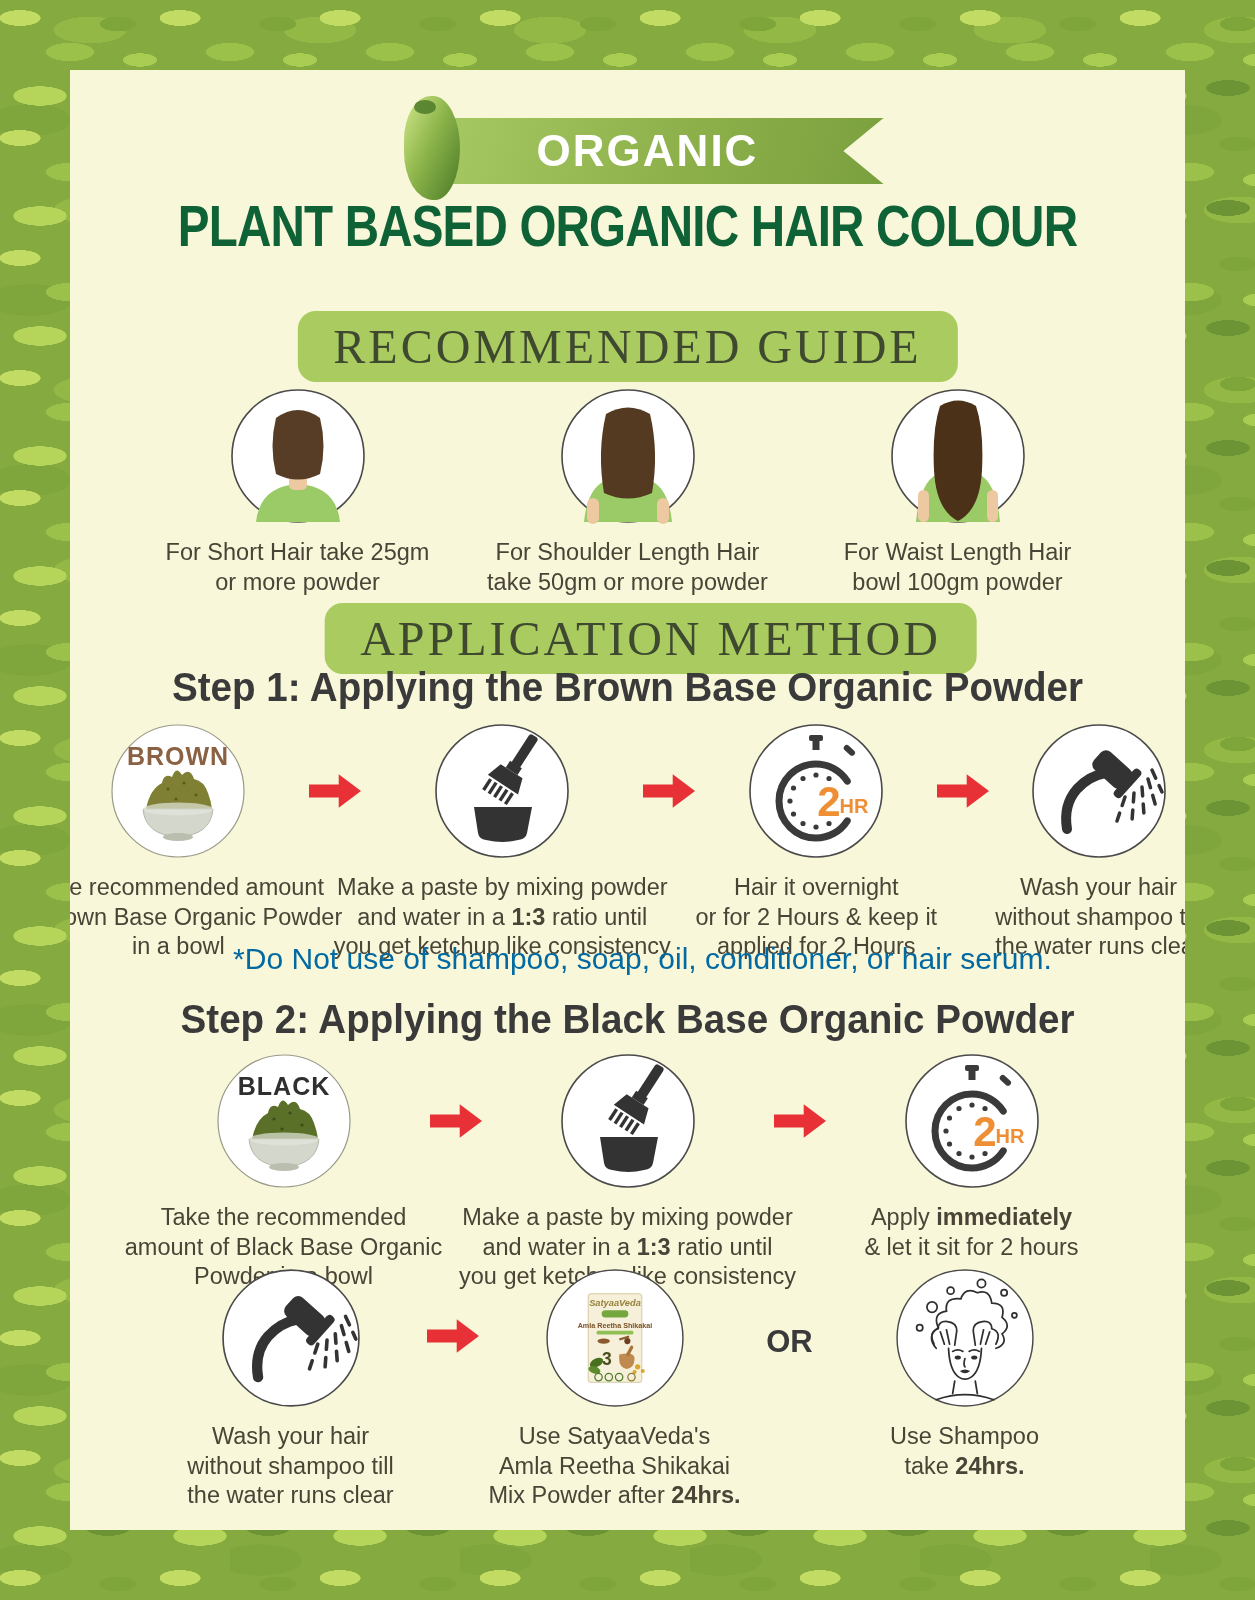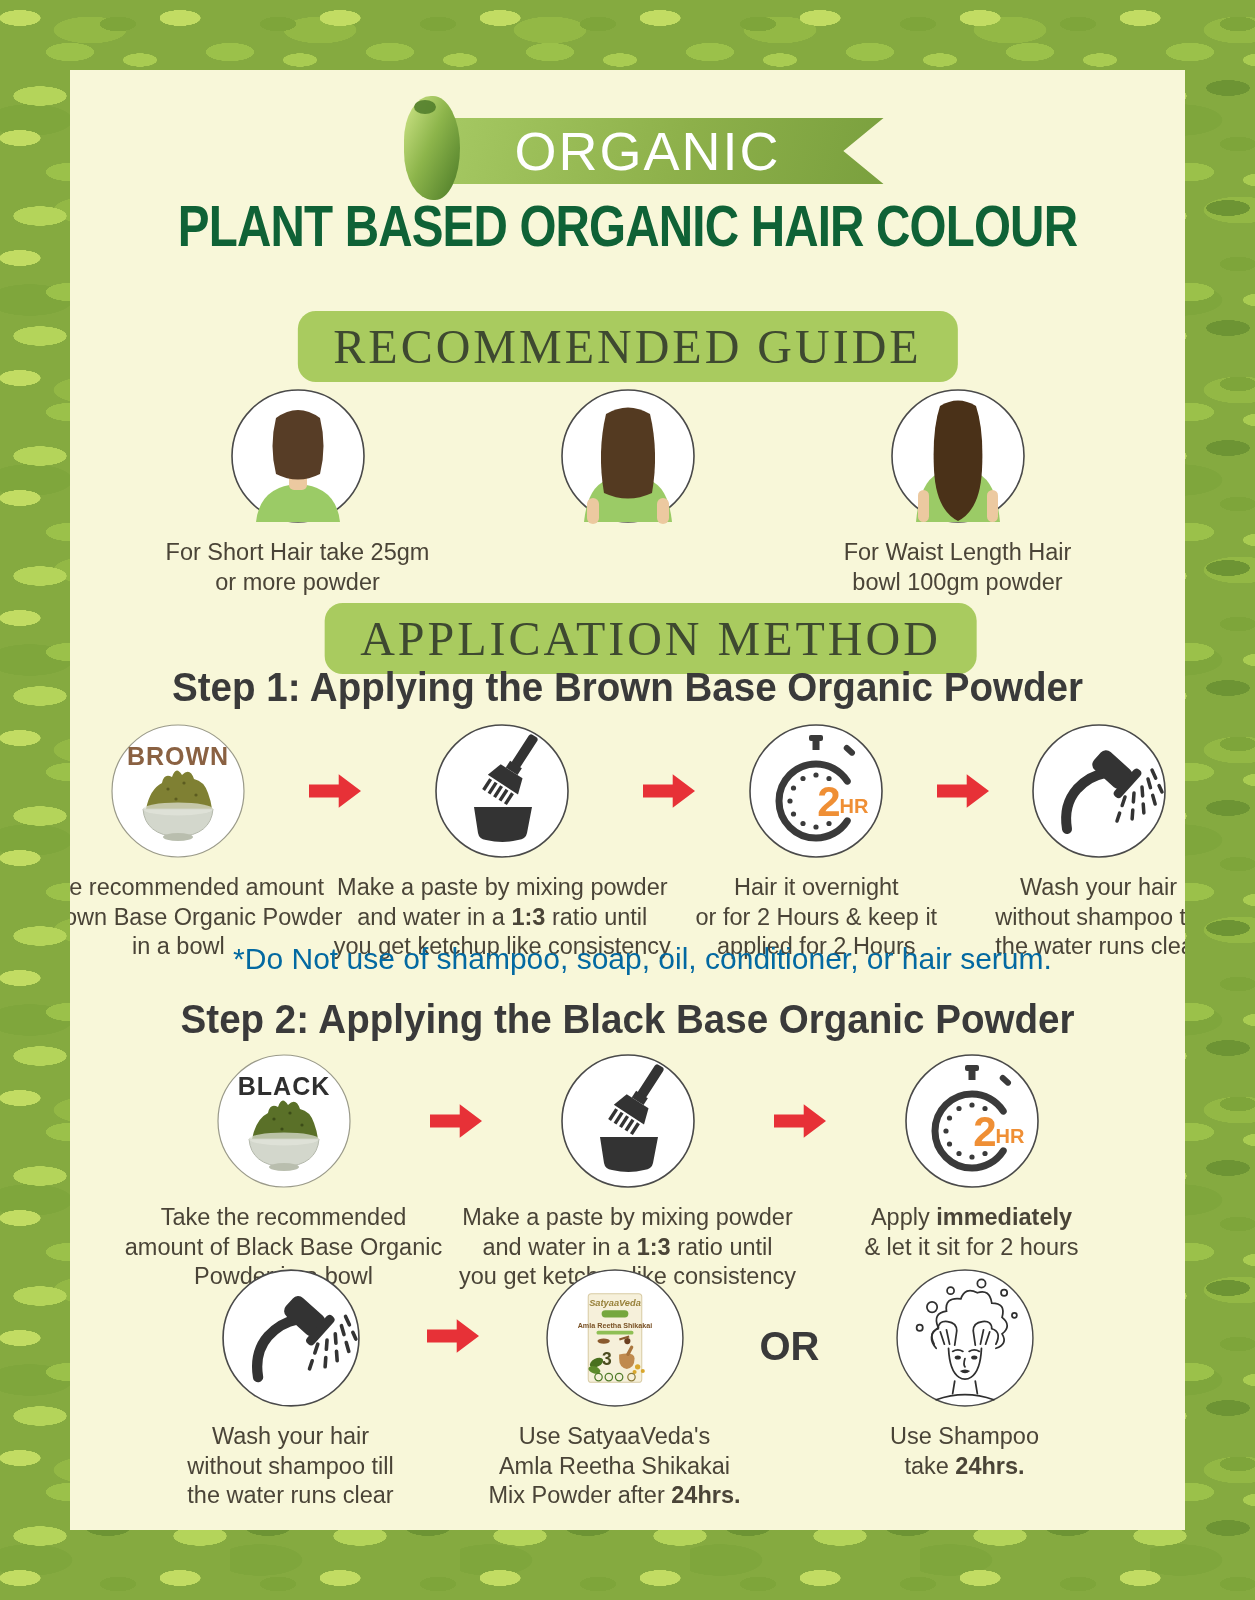--- a/index.html
+++ b/index.html
@@ -20,21 +20,21 @@
   }
   .panel{position:absolute;inset:70px;background:#f8f7d9;overflow:hidden;}
   svg{font-family:"Liberation Sans",sans-serif;display:block;}
 
   
   .ribbon{position:absolute;top:26px;left:50%;transform:translateX(-50%);width:520px;height:120px;}
   .ribbon-band{position:absolute;left:70px;top:22px;width:446px;height:66px;
     background:linear-gradient(105deg,#a6c963 0%,#8db04a 55%,#7aa03e 100%);
     clip-path:polygon(0 0,100% 0,91% 50%,100% 100%,0 100%);
     display:flex;align-items:center;justify-content:center;}
-  .ribbon-band span{color:#fff;font-weight:normal;font-size:54px;letter-spacing:2px;padding-right:26px;}
+  .ribbon-band span{color:#fff;font-weight:bold;font-size:44px;letter-spacing:2px;padding-right:26px;}
   .ribbon-curl{position:absolute;left:36px;top:0px;width:56px;height:104px;
     border-radius:50% 50% 46% 54%/44% 52% 52% 48%;
     background:linear-gradient(115deg,#c9e182 6%,#8db54b 46%,#54822c 92%);}
   .ribbon-curl::after{content:"";position:absolute;left:10px;top:4px;width:22px;height:14px;
     border-radius:50%;background:#4e7a29;opacity:.85;}
 
   .title{position:absolute;top:122px;left:0;width:100%;margin:0;text-align:center;
     color:#0f6236;font-size:58px;font-weight:bold;letter-spacing:-1px;
     transform:scaleX(.82);transform-origin:center;white-space:nowrap;}
 
@@ -56,21 +56,21 @@
   .row-step2a{top:983px;}
   .row-step2b{top:1198px;}
 
   .item{display:flex;flex-direction:column;align-items:center;}
   .g-item{width:330px;}
   .item svg.icn{flex:0 0 auto;}
   .cap{margin:14px 0 0;text-align:center;font-size:23.5px;line-height:1.26;color:#4a4437;}
   .cap .ln{display:block;white-space:nowrap;}
   .cap b{font-weight:bold;}
   .arrow{margin:49px 6px 0;flex:0 0 auto;}
-  .or{width:90px;text-align:center;font-size:40px;font-weight:bold;color:#3a3a3a;margin-top:56px;}
+  .or{width:90px;text-align:center;font-size:31px;font-weight:bold;color:#3a3a3a;margin-top:56px;}
 
   .note{position:absolute;top:872px;left:15px;width:100%;margin:0;text-align:center;
     font-size:30px;color:#0369a1;}
 
   .w250{width:250px}.w270{width:270px}.w230{width:230px}.w210{width:210px}
   .w280{width:280px}.w260{width:260px}
 </style>
 </head>
 <body>
 
@@ -102,20 +102,24 @@
       </p>
     </div>
     <div class="item g-item">
       <svg class="icn" width="136" height="136" viewBox="0 0 136 136">
         <circle cx="68" cy="68" r="66" fill="#ffffff" stroke="#4a4a4a" stroke-width="1.6"></circle>
         <path d="M24 134 Q28 96 50 91 L86 91 Q108 96 112 134 Z" fill="#9bcb66"></path>
         <rect x="27" y="110" width="12" height="26" rx="6" fill="#ecc9a0"></rect>
         <rect x="97" y="110" width="12" height="26" rx="6" fill="#ecc9a0"></rect>
         <path d="M46 26 Q68 13 90 26 Q99 64 92 105 Q68 116 44 105 Q37 64 46 26 Z" fill="#543a21"></path>
       </svg>
+      <p class="cap">
+        <span class="ln">For Shoulder Length Hair</span>
+        <span class="ln">take 50gm or more powder</span>
+      </p>
     </div>
     <div class="item g-item">
       <svg class="icn" width="136" height="136" viewBox="0 0 136 136">
         <circle cx="68" cy="68" r="66" fill="#ffffff" stroke="#4a4a4a" stroke-width="1.6"></circle>
         <path d="M26 134 Q30 90 52 84 L84 84 Q106 90 110 134 Z" fill="#9bcb66"></path>
         <rect x="28" y="102" width="11" height="32" rx="5.5" fill="#ecc9a0"></rect>
         <rect x="97" y="102" width="11" height="32" rx="5.5" fill="#ecc9a0"></rect>
         <path d="M50 18 Q68 7 86 18 Q94 42 92 82 Q90 122 68 133 Q46 122 44 82 Q42 42 50 18 Z" fill="#4a3118"></path>
       </svg>
       <p class="cap">

